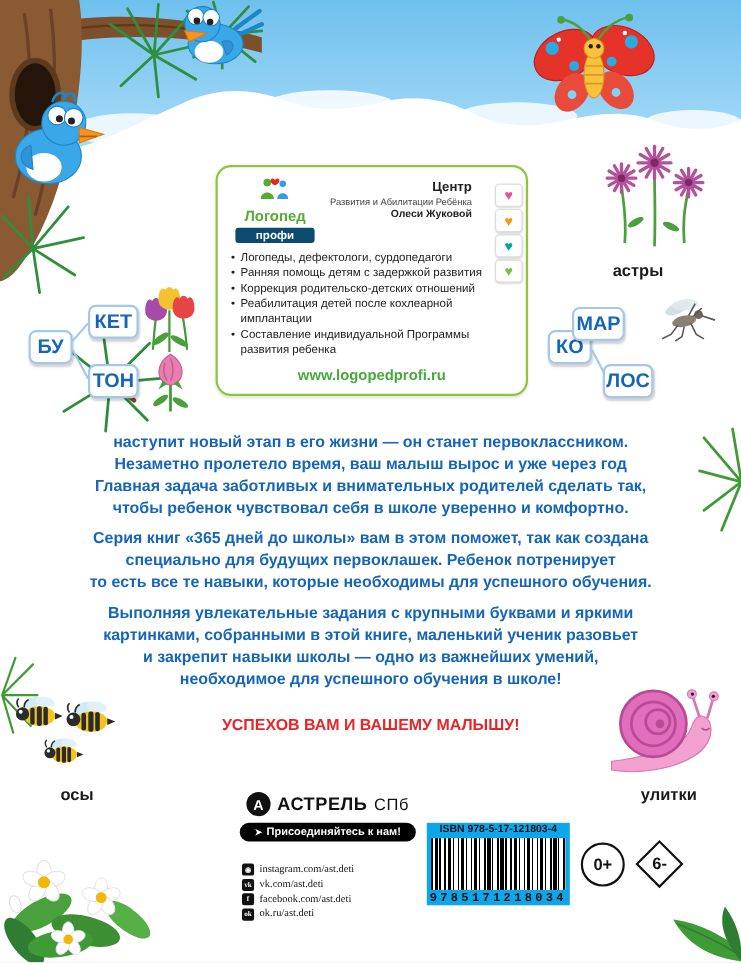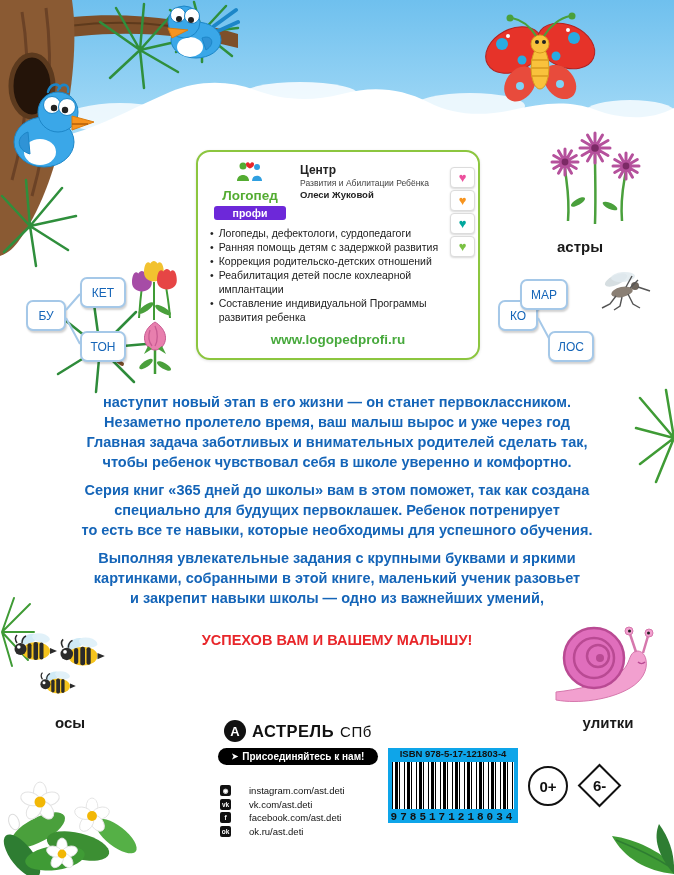--- a/index.html
+++ b/index.html
@@ -8,38 +8,38 @@
   #page { position:relative; width:674px; height:875px; background:#ffffff; overflow:hidden; margin:0 auto; }
   .dec { position:absolute; pointer-events:none; }
 
   
   .card { position:absolute; left:196px; top:150px; width:284px; height:210px;
           background:#fff; border:2px solid #8cc63f; border-radius:14px; padding:8px 12px;
           box-shadow:0 1px 3px rgba(0,0,0,.12); }
   .card-header { display:flex; gap:10px; align-items:flex-start; margin-bottom:5px; }
   .logo { width:80px; text-align:center; }
   .logo-name { color:#54ac32; font-weight:bold; font-size:13.5px; line-height:15px; }
-  .logo-sub { display:inline-block; background:#6d28d9; color:#fff; font-weight:bold; font-size:10.5px;
+  .logo-sub { display:inline-block; background:#0c4a6e; color:#fff; font-weight:bold; font-size:10.5px;
               padding:1px 19px; border-radius:3px; margin-top:1px; }
-  .org { text-align:left; padding-top:3px; }
+  .org { text-align:right; padding-top:3px; }
   .org-title { font-size:12px; font-weight:bold; color:#222; }
   .org-l1 { font-size:8.5px; color:#444; margin-top:1px; }
   .org-l2 { font-size:9.5px; font-weight:bold; color:#222; margin-top:1px; }
   .bullets { font-size:10.5px; color:#222; line-height:14px; }
   .bullet-row { display:flex; gap:5px; }
   .bullet-row .dot { color:#222; }
   .website { text-align:center; color:#47a93c; font-weight:bold; font-size:13.5px; margin-top:8px; }
 
   .heart-tab { position:absolute; left:450px; width:25px; height:21px; background:#fff; border:1px solid #dcdcdc;
                border-radius:4px; display:flex; align-items:center; justify-content:center; font-size:13px;
                box-shadow:0 1px 2px rgba(0,0,0,.15); }
 
   
   .syl { position:absolute; background:#fff; border:2px solid #a5c8e8; border-radius:7px; color:#1565b8;
-         font-weight:normal; font-size:12px; display:flex; align-items:center; justify-content:center;
+         font-weight:bold; font-size:18px; display:flex; align-items:center; justify-content:center;
          box-shadow:1px 2px 2px rgba(0,0,0,.18); }
 
   .caption { position:absolute; font-weight:bold; font-size:15px; color:#1a1a1a; text-align:center; }
 
   
   .textblock { position:absolute; top:392px; left:50%; transform:translateX(-50%); width:586px;
                text-align:center; color:#1565b8; font-weight:bold; font-size:14.5px; line-height:20px; }
   .para { margin-bottom:8px; }
   .cta { color:#e8262a; margin-top:22px; font-size:14.5px; }
 
@@ -48,21 +48,21 @@
                      border-radius:50%; display:flex; align-items:center; justify-content:center; font-weight:bold; font-size:13px; }
   .pub-name { position:absolute; left:252px; top:722px; font-size:16.5px; color:#111; letter-spacing:.5px; }
   .pub-name b { font-weight:bold; }
   .pub-name span.city { font-weight:normal; margin-left:6px; font-size:15px; }
   .join-pill { position:absolute; left:218px; top:748px; width:160px; height:17px; background:#000; color:#fff;
                border-radius:9px; display:flex; align-items:center; justify-content:center; gap:4px;
                font-size:10px; font-weight:bold; }
   .join-pill .arrow { font-size:8px; }
   .pub-site { position:absolute; left:218px; top:770px; width:160px; text-align:center; font-size:10.5px; font-weight:bold; color:#111; }
   .socials { position:absolute; left:220px; top:785px; display:flex; flex-direction:column; gap:2.5px; }
-  .social-row { display:flex; align-items:center; gap:18px; height:11px; }
+  .social-row { display:flex; align-items:center; gap:5px; height:11px;font-family:Liberation Serif, serif; }
   .social-icon { width:11px; height:11px; background:#111; color:#fff; border-radius:2px; font-size:6.5px; font-weight:bold;
                  display:flex; align-items:center; justify-content:center; }
   .social-label { font-size:9.5px; color:#111; }
 
   
   .barcode { position:absolute; left:388px; top:748px; width:130px; background:#0ea5e9; text-align:center;font-weight:bold; }
   .barcode .isbn { font-size:9.5px; color:#111; }
   .barcode .bars { height:47px; margin:3px 4px 0 4px;
       background:repeating-linear-gradient(90deg,#000 0 1.5px,#fff 1.5px 3px,#000 3px 6px,#fff 6px 7.5px,#000 7.5px 8.5px,#fff 8.5px 12px); }
   .barcode .digits { font-family:"Liberation Mono", monospace; font-size:11px; letter-spacing:3px; color:#111; margin-top:2px; }
@@ -302,20 +302,21 @@
     </div>
     <div class="para">
       <div>Серия книг «365 дней до школы» вам в этом поможет, так как создана</div>
       <div>специально для будущих первоклашек. Ребенок потренирует</div>
       <div>то есть все те навыки, которые необходимы для успешного обучения.</div>
     </div>
     <div class="para">
       <div>Выполняя увлекательные задания с крупными буквами и яркими</div>
       <div>картинками, собранными в этой книге, маленький ученик разовьет</div>
       <div>и закрепит навыки школы — одно из важнейших умений,</div>
+      <div>необходимое для успешного обучения в школе!</div>
     </div>
     <div class="cta">УСПЕХОВ ВАМ И ВАШЕМУ МАЛЫШУ!</div>
   </div>
 
   <svg class="dec" style="left:14px;top:632px" width="48" height="38" viewBox="0 0 48 38">
     <g id="waspg">
       <ellipse cx="15" cy="7" rx="9" ry="4.5" fill="#cde9f5" opacity="0.95" transform="rotate(-22 15 7)"></ellipse>
       <ellipse cx="27" cy="6" rx="9" ry="4.5" fill="#dff0f9" opacity="0.95" transform="rotate(12 27 6)"></ellipse>
       <ellipse cx="22" cy="19" rx="14" ry="9" fill="#f5c31d"></ellipse>
       <rect x="13.5" y="11.2" width="4" height="15.6" rx="2" fill="#2b2b2b"></rect>

